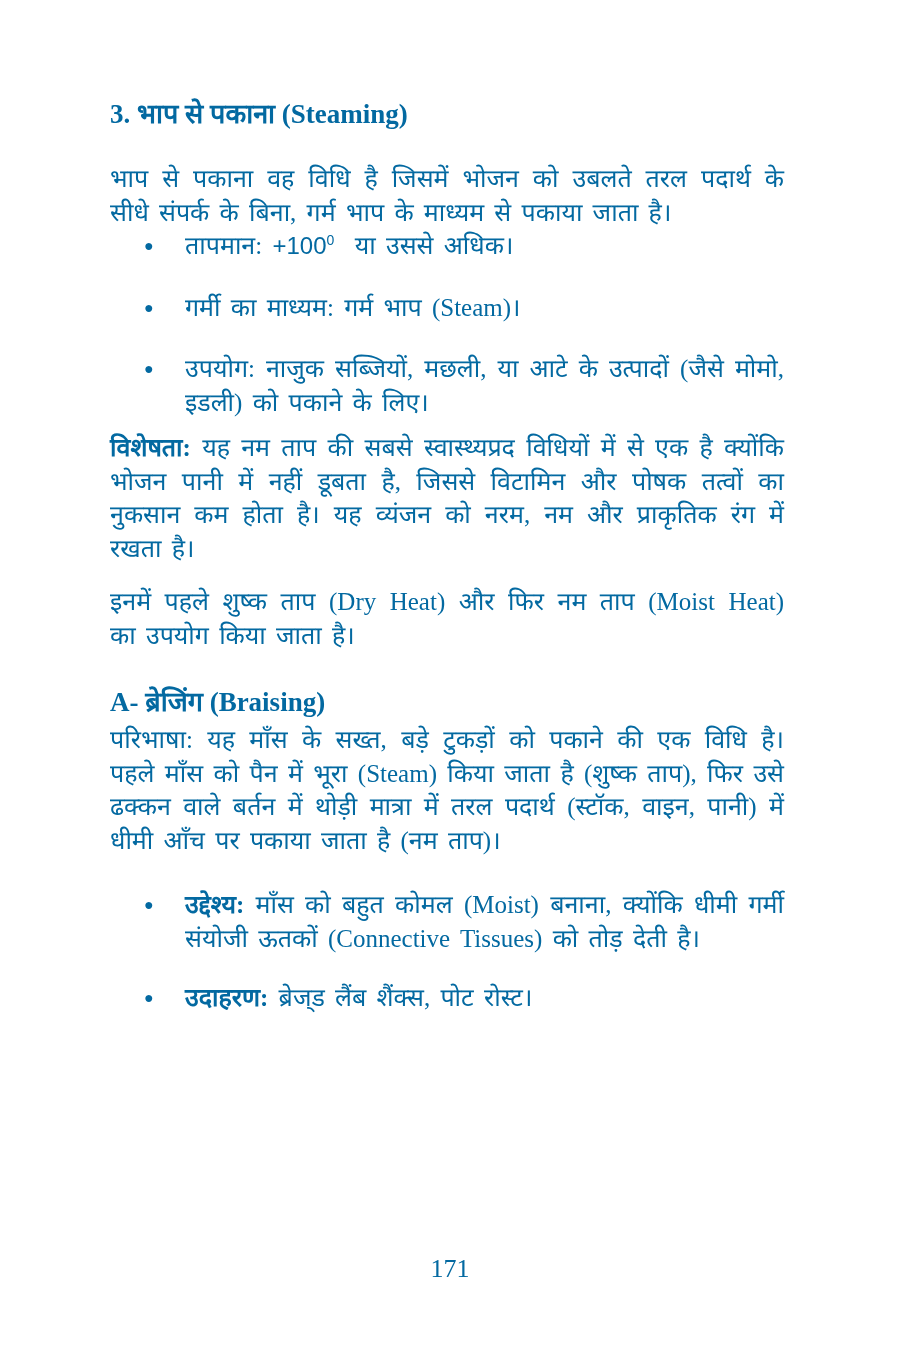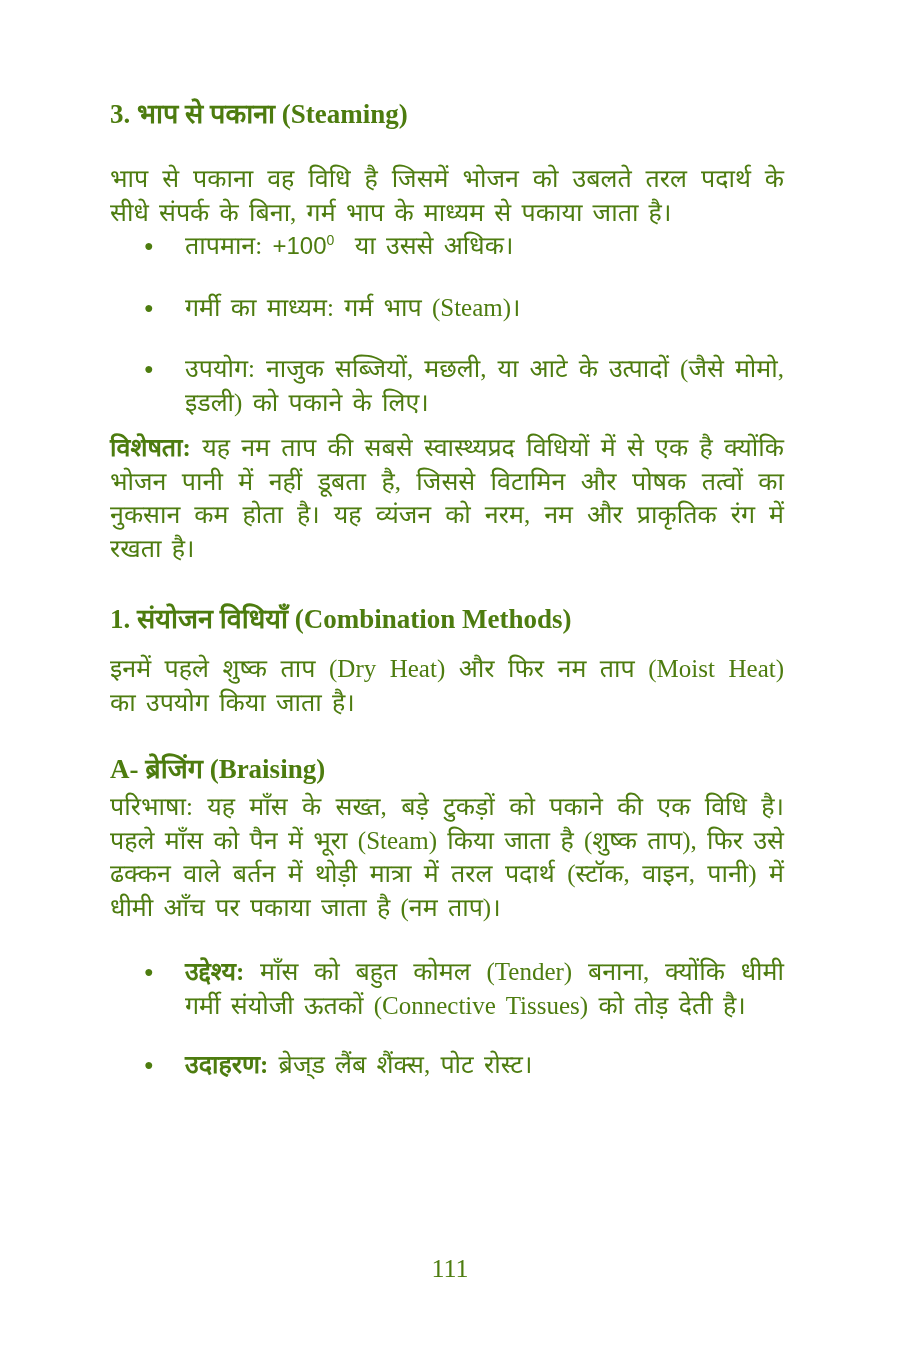--- a/index.html
+++ b/index.html
@@ -6,21 +6,21 @@
     margin: 0;
     padding: 0;
     background: #ffffff;
   }
   .page {
     position: relative;
     width: 896px;
     height: 1350px;
     box-sizing: border-box;
     background: #ffffff;
-    color: #4d7c0f;
+    color: #0369a1;
     padding: 96px 112px 0 110px;
     font-family: "Liberation Serif", "DejaVu Serif", serif;
     overflow: hidden;
   }
   .heading {
     font-size: 27px;
     font-weight: 700;
     line-height: 36px;
     margin: 0;
     text-align: left;
@@ -30,21 +30,21 @@
   .h2 { margin-bottom: 15px; }
   .h3 { margin-bottom: 3px; }
   .para {
     font-size: 25px;
     line-height: 33.5px;
     text-align: justify;
     margin: 0;
     word-spacing: 4px;
   }
   .p1 { }
-  .pv { margin-bottom: 36px; }
+  .pv { margin-bottom: 20px; }
   .p2 { margin-bottom: 32px; }
   .p3 { margin-bottom: 31px; }
   .lead { font-weight: 700; }
   .bullet-list {
     list-style: none;
     margin: 0;
     padding: 0;
   }
   .ul1 { margin-bottom: 12px; }
   .ul2 { margin-bottom: 0; }
@@ -107,34 +107,33 @@
       <span class="li-body">गर्मी का माध्यम: गर्म भाप (Steam)।</span>
     </li>
     <li class="bullet-item">
       <span class="marker">●</span>
       <span class="li-body">उपयोग: नाजुक सब्जियों, मछली, या आटे के उत्पादों (जैसे मोमो, इडली) को पकाने के लिए।</span>
     </li>
   </ul>
 
   <p class="para pv"><b class="lead">विशेषता:</b><span> यह नम ताप की सबसे स्वास्थ्यप्रद विधियों में से एक है क्योंकि भोजन पानी में नहीं डूबता है, जिससे विटामिन और पोषक तत्वों का नुकसान कम होता है। यह व्यंजन को नरम, नम और प्राकृतिक रंग में रखता है।</span></p>
 
-  <h2 class="heading h2">1. संयोजन विधियाँ (Combination Methods)</h2>
 
   <p class="para p2">इनमें पहले शुष्क ताप (Dry Heat) और फिर नम ताप (Moist Heat) का उपयोग किया जाता है।</p>
 
   <h2 class="heading h3">A- ब्रेजिंग (Braising)</h2>
 
   <p class="para p3">परिभाषा: यह माँस के सख्त, बड़े टुकड़ों को पकाने की एक विधि है। पहले माँस को पैन में भूरा (Steam) किया जाता है (शुष्क ताप), फिर उसे ढक्कन वाले बर्तन में थोड़ी मात्रा में तरल पदार्थ (स्टॉक, वाइन, पानी) में धीमी आँच पर पकाया जाता है (नम ताप)।</p>
 
   <ul class="bullet-list ul2">
     <li class="bullet-item">
       <span class="marker">●</span>
-      <span class="li-body"><b class="lead">उद्देश्य:</b><span> माँस को बहुत कोमल (Tender) बनाना, क्योंकि धीमी गर्मी संयोजी ऊतकों (Connective Tissues) को तोड़ देती है।</span></span>
+      <span class="li-body"><b class="lead">उद्देश्य:</b><span> माँस को बहुत कोमल (Moist) बनाना, क्योंकि धीमी गर्मी संयोजी ऊतकों (Connective Tissues) को तोड़ देती है।</span></span>
     </li>
     <li class="bullet-item">
       <span class="marker">●</span>
       <span class="li-body"><b class="lead">उदाहरण:</b><span> ब्रेज्‌ड लैंब शैंक्स, पोट रोस्ट।</span></span>
     </li>
   </ul>
 
-  <div class="page-number">111</div>
+  <div class="page-number">171</div>
 
 </div>
 
 </body></html>

